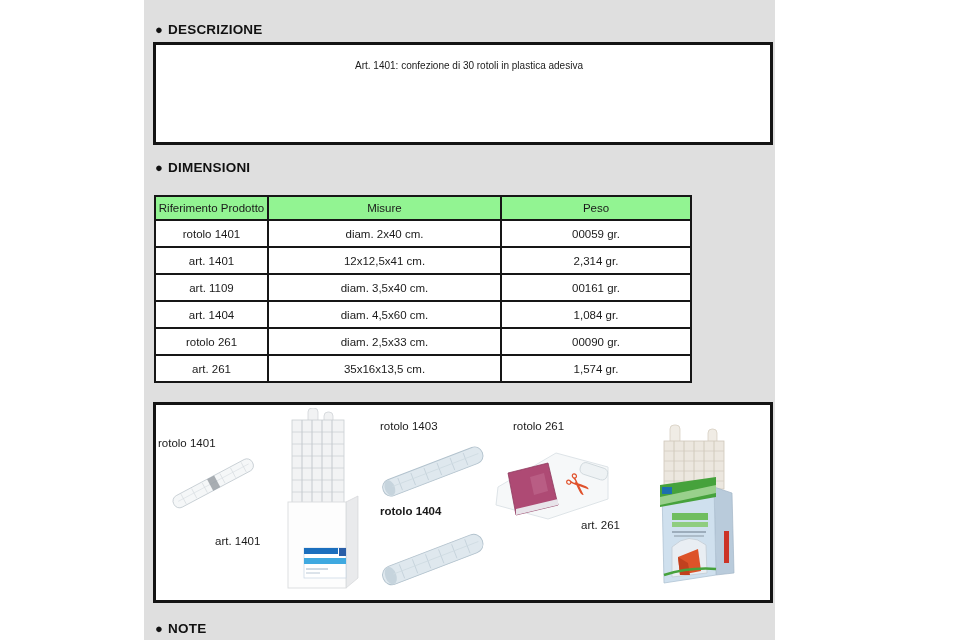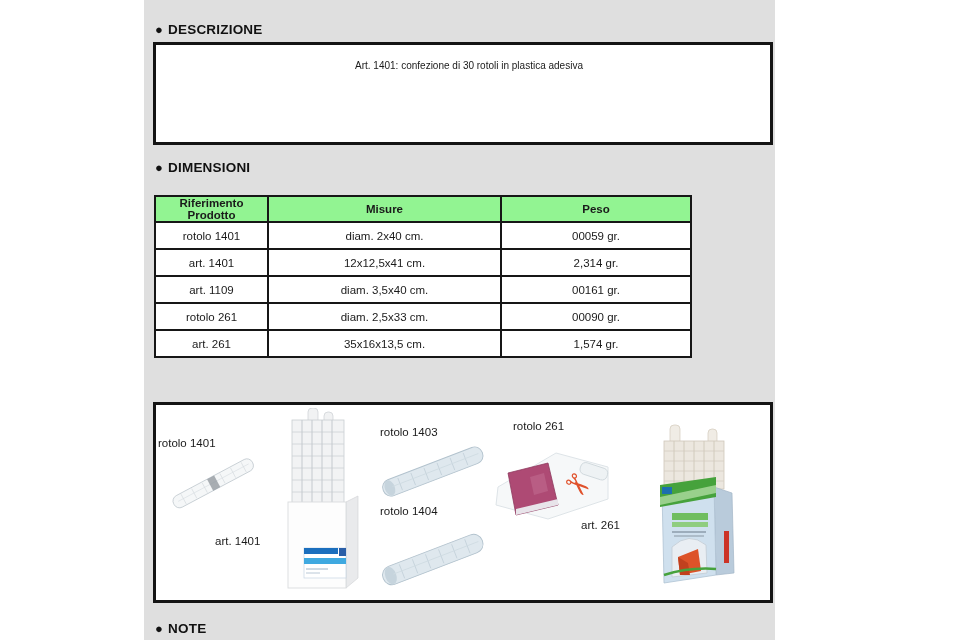--- a/index.html
+++ b/index.html
@@ -7,21 +7,21 @@
         font-family:"Liberation Sans","DejaVu Sans",sans-serif;color:#1a1a1a;}
   .content-area{position:absolute;left:144px;top:0;width:631px;height:640px;background:#dfdfdf;}
   .section-header{position:absolute;display:flex;align-items:center;font-weight:bold;
         font-size:13.5px;letter-spacing:.2px;color:#111;}
   .section-header .bullet{font-size:13px;margin-right:5px;line-height:1;}
   .desc-box{position:absolute;left:153px;top:42px;width:620px;height:103px;background:#ffffff;
         border:3px solid #141414;box-sizing:border-box;text-align:center;padding-top:13px;}
   .desc-line{font-size:10px;line-height:16.5px;color:#1a1a1a;margin-left:12px;}
   table.dim-table{position:absolute;left:154px;top:195px;width:536px;border-collapse:collapse;
         table-layout:fixed;background:transparent;}
-  table.dim-table th{background:#92f492;border:2px solid #161616;font-size:11.5px;font-weight:bold;
+  table.dim-table th{background:#92f492;border:2px solid #161616;font-size:11.5px;font-weight:normal;
         height:22px;text-align:center;padding:0 2px;}
   table.dim-table td{background:#ffffff;border:2px solid #161616;font-size:11.5px;height:25px;
         text-align:center;padding:0 2px;}
   .images-box{position:absolute;left:153px;top:402px;width:620px;height:201px;background:#ffffff;
         border:3px solid #141414;box-sizing:border-box;}
   .img-label{position:absolute;font-size:11.5px;color:#1a1a1a;white-space:nowrap;}
   .product-art{position:absolute;}
 </style>
 </head>
 <body>
@@ -66,38 +66,43 @@
         <td>art. 1401</td>
         <td>12x12,5x41 cm.</td>
         <td>2,314 gr.</td>
       </tr>
       <tr>
         <td>art. 1109</td>
         <td>diam. 3,5x40 cm.</td>
         <td>00161 gr.</td>
       </tr>
       <tr>
+        <td>art. 1404</td>
+        <td>diam. 4,5x60 cm.</td>
+        <td>1,084 gr.</td>
+      </tr>
+      <tr>
         <td>rotolo 261</td>
         <td>diam. 2,5x33 cm.</td>
         <td>00090 gr.</td>
       </tr>
       <tr>
         <td>art. 261</td>
         <td>35x16x13,5 cm.</td>
         <td>1,574 gr.</td>
       </tr>
     </tbody>
   </table>
 
   <div class="images-box">
 
     <span class="img-label" style="left:2px;top:32px;">rotolo 1401</span>
     <span class="img-label" style="left:59px;top:130px;">art. 1401</span>
-    <span class="img-label" style="left:224px;top:15px;margin-top:6px;">rotolo 1403</span>
-    <span class="img-label" style="left:224px;top:100px;">rotolo 1404</span>
+    <span class="img-label" style="left:224px;top:15px;">rotolo 1403</span>
+    <span class="img-label" style="left:224px;top:100px;font-weight:bold;">rotolo 1404</span>
     <span class="img-label" style="left:357px;top:15px;">rotolo 261</span>
     <span class="img-label" style="left:425px;top:114px;">art. 261</span>
 
     <svg class="product-art" style="left:10px;top:48px;" width="95" height="62">
       <g transform="rotate(-28 47 31)">
         <rect x="3" y="24" width="89" height="13" rx="6" fill="#f5f7f8" stroke="#c3cbd1" stroke-width="0.8"></rect>
         <line x1="8" y1="30" x2="88" y2="30" stroke="#dde2e6" stroke-width="0.7"></line>
         <line x1="14" y1="25" x2="14" y2="36" stroke="#d7dce0" stroke-width="0.7"></line>
         <line x1="26" y1="25" x2="26" y2="36" stroke="#d7dce0" stroke-width="0.7"></line>
         <line x1="38" y1="25" x2="38" y2="36" stroke="#d7dce0" stroke-width="0.7"></line>

